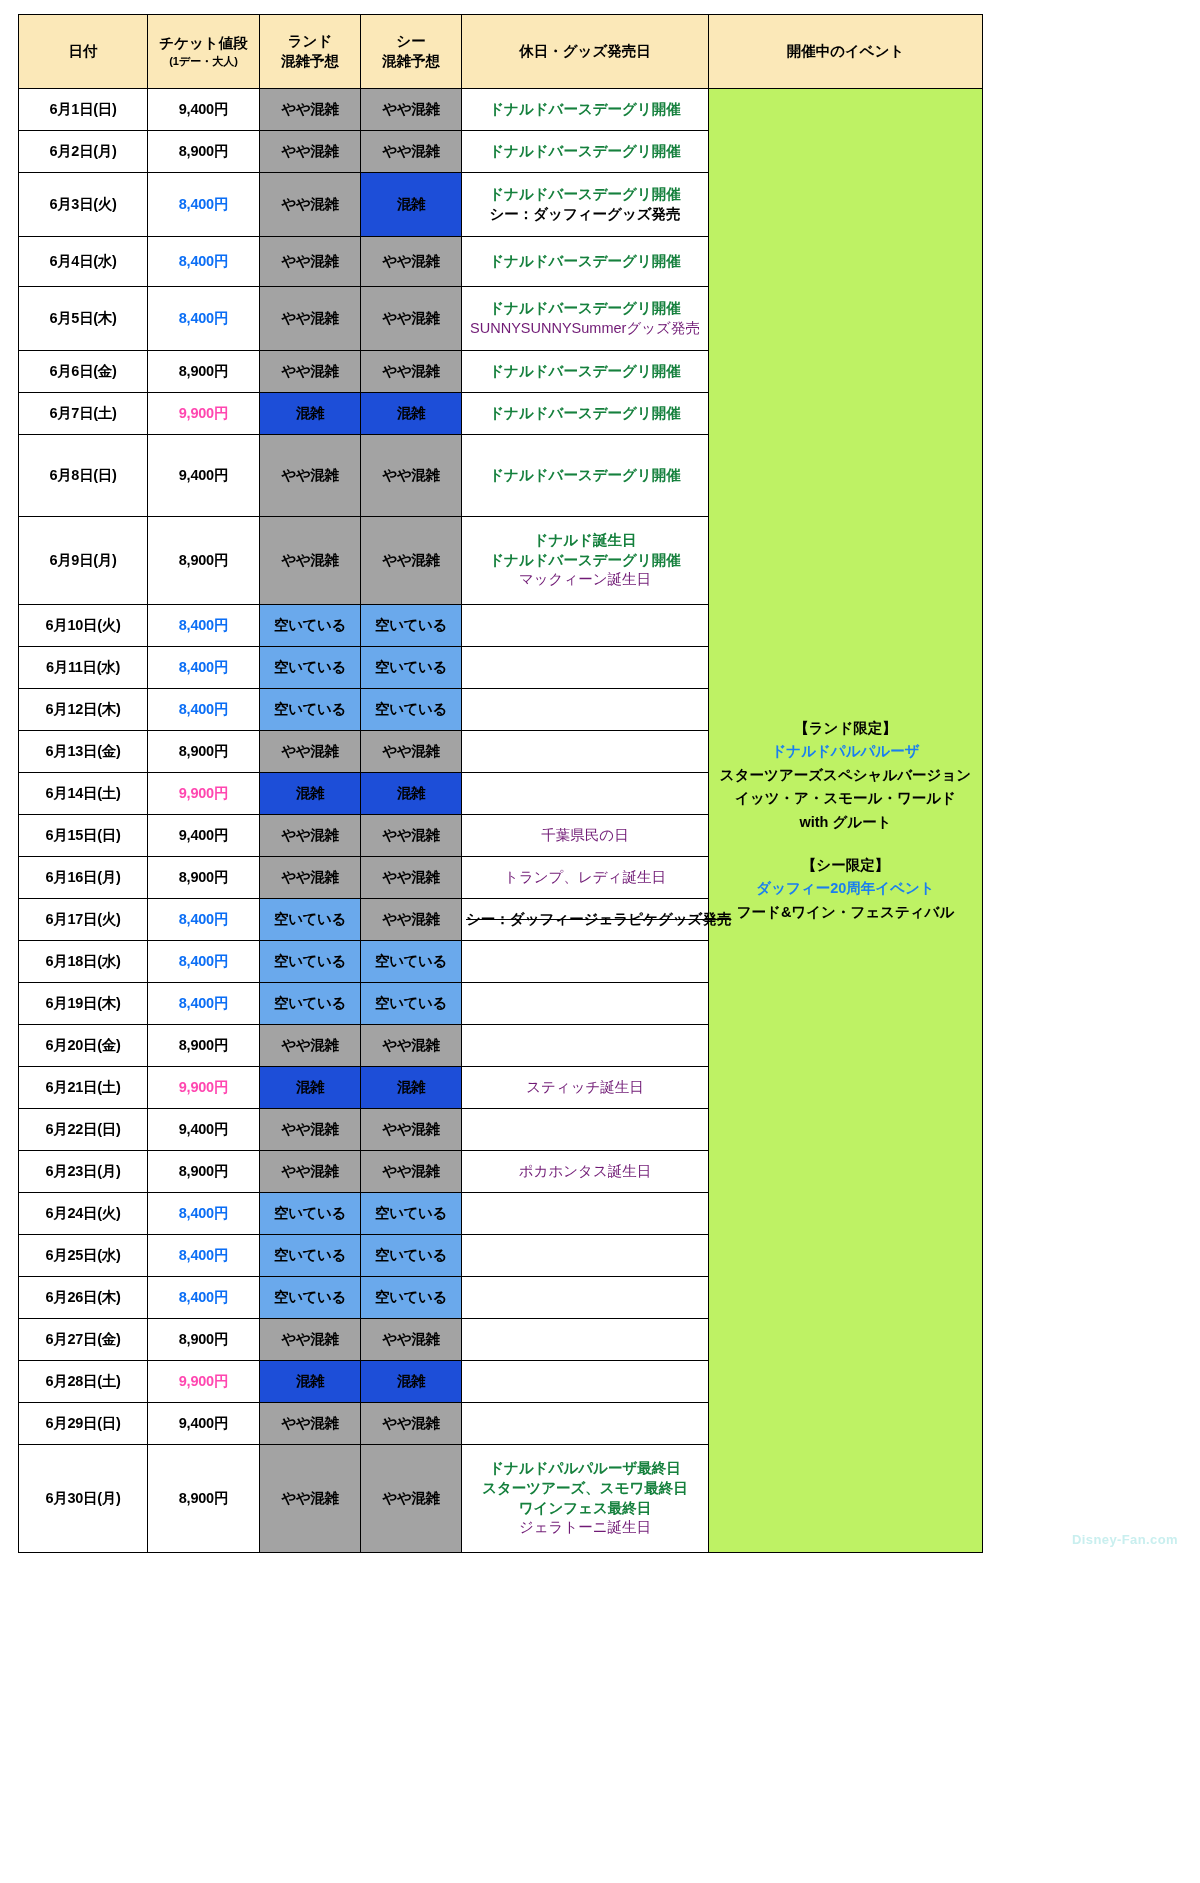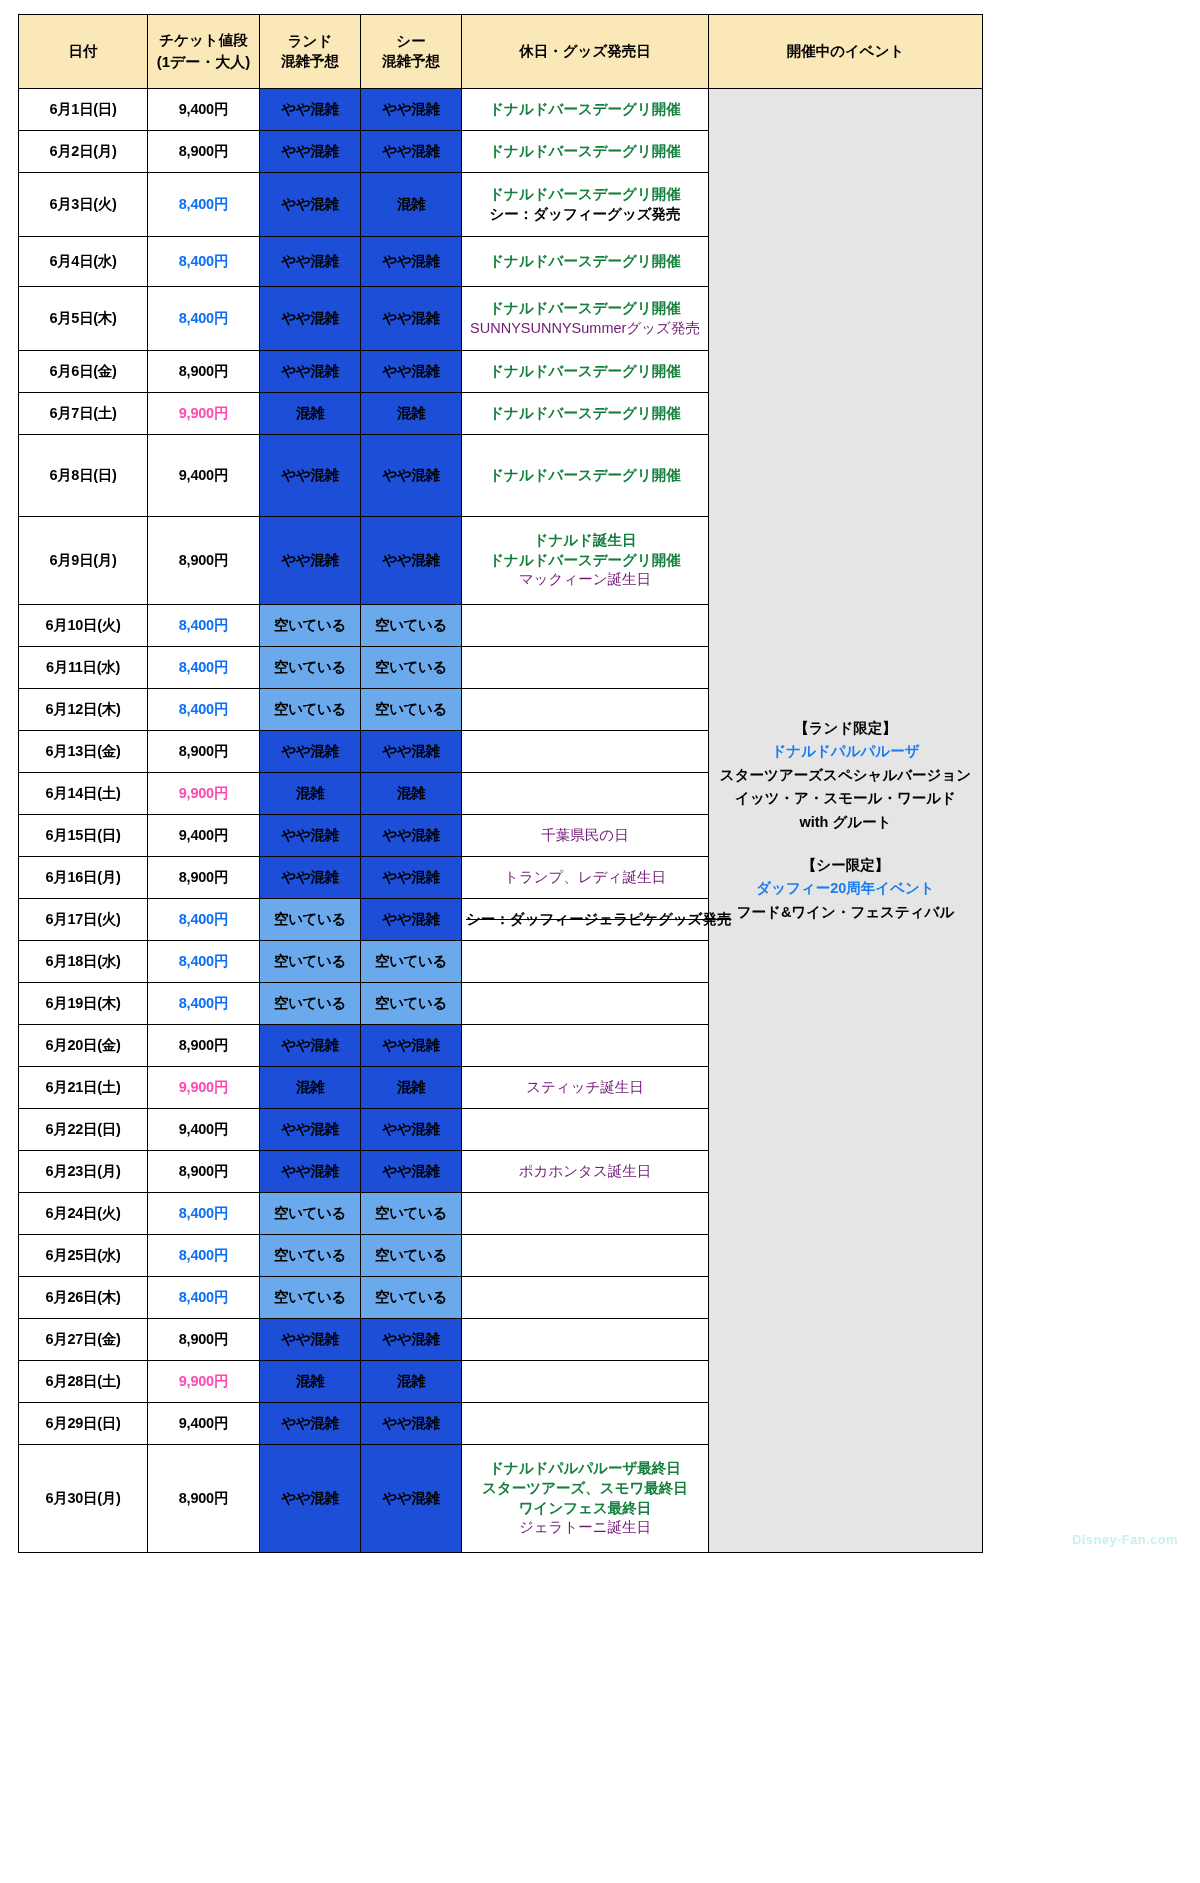--- a/index.html
+++ b/index.html
@@ -41,21 +41,21 @@
   }
   thead th {
     background: #fbe8b8;
     font-weight: bold;
     font-size: 15px;
     height: 74px;
     padding: 4px 2px;
   }
   thead th .sub {
     display: block;
-    font-size: 15px;
+    font-size: 11px;
     font-weight: bold;
     margin-top: 1px;
   }
   thead th .l1 { display: block; }
 
   td.date {
     font-weight: bold;
     font-size: 15px;
     letter-spacing: -0.3px;
   }
@@ -66,38 +66,38 @@
   }
   td.price.blue { color: #0b6ef5; }
   td.price.pink { color: #ff47b0; }
   td.price.black { color: #000000; }
 
   td.cong {
     font-weight: bold;
     font-size: 13.5px;
     letter-spacing: -0.4px;
   }
-  td.cong.yaya   { background: #1d4ed8; }
+  td.cong.yaya   { background: #a3a3a3; }
   td.cong.konzatsu { background: #1d4ed8; }
   td.cong.suiteiru { background: #6aa9ec; }
 
   td.holiday {
     text-align: left;
     padding-left: 9px;
     font-size: 14px;
     line-height: 1.5;
   }
   td.holiday .ln { display: block; white-space: nowrap; }
   td.holiday .red { color: #15803d; font-weight: bold; }
   td.holiday .blk { color: #701a75; font-weight: normal; }
   td.holiday .blkb { color: #000000; font-weight: bold; }
   td.holiday .strike { text-decoration: line-through; }
 
   td.eventcell {
-    background: #e5e5e5;
+    background: #bef264;
     vertical-align: middle;
     text-align: center;
     padding: 0 6px;
   }
   .eventbox { width: 100%; }
   .eventbox .eline {
     display: block;
     font-size: 14.5px;
     font-weight: bold;
     line-height: 1.62;

